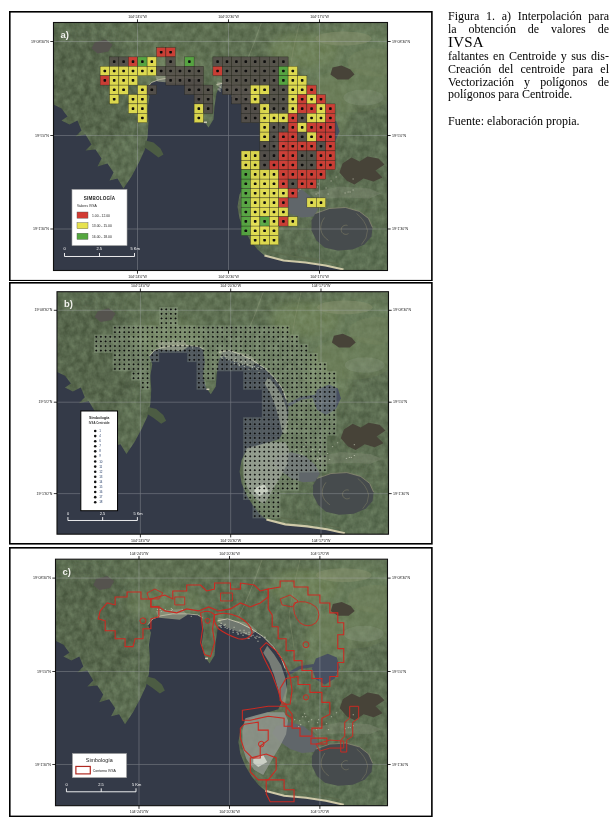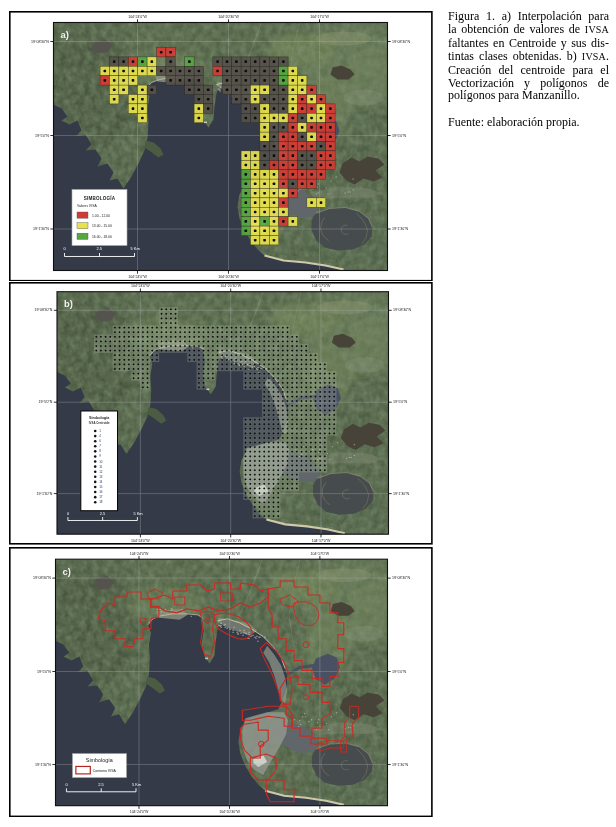--- a/index.html
+++ b/index.html
@@ -1,19 +1,19 @@
 <!DOCTYPE html>
 <html><head><meta charset="utf-8"><style>
 html,body{margin:0;padding:0;background:#fff;}
 .page{position:relative;width:616px;height:827px;background:#fff;overflow:hidden;}
 .cap{position:absolute;left:448px;top:10px;width:161px;font-family:Liberation Serif, serif;font-size:12.0px;line-height:12.9px;color:#000;}
 .cap .j{text-align:justify;text-align-last:justify;white-space:nowrap;}
 .cap .j{white-space:normal;}
 .cap .l{text-align:left;}
-.cap .sc{font-size:10px;letter-spacing:0.2px;}
+.cap .sc{font-size:15px;letter-spacing:0.2px;}
 .fuente{margin-top:14px;}
 </style></head><body>
 <div class="page">
 <svg style="position:absolute;left:9.0px;top:10.5px" width="423.7" height="270.5" viewBox="0 0 423.7 270.5">
 
 <rect x="0.8" y="0.8" width="422.09999999999997" height="268.9" fill="#fff" stroke="#000" stroke-width="1.6"></rect>
 <g transform="translate(44.5,11.5)">
 <g transform="scale(1.0000,1.0000)">
 <defs>
             <clipPath id="clipa">
@@ -2311,18 +2311,17 @@
 <text x="383.1" y="125.7">19°5′0″N</text>
 <text x="41.9" y="218.7" text-anchor="end">19°1′30″N</text>
 <text x="383.1" y="218.7">19°1′30″N</text>
 </g>
 </svg>
 
 <div class="cap">
 <div class="j">Figura 1. a) Interpolación para</div>
 <div class="j">la obtención de valores de <span class="sc">IVSA</span></div>
 <div class="j">faltantes en Centroide y sus dis-</div>
-<div class="j">tintas clases obtenidas. b) <span class="sc">IVSA</span>.</div>
 <div class="j">Creación del centroide para el</div>
 <div class="j">Vectorización y polígonos de</div>
-<div class="l">polígonos para Manzanillo.</div>
+<div class="l">polígonos para Centroide.</div>
 <div class="l fuente">Fuente: elaboración propia.</div>
 </div>
 </div>
 </body></html>

